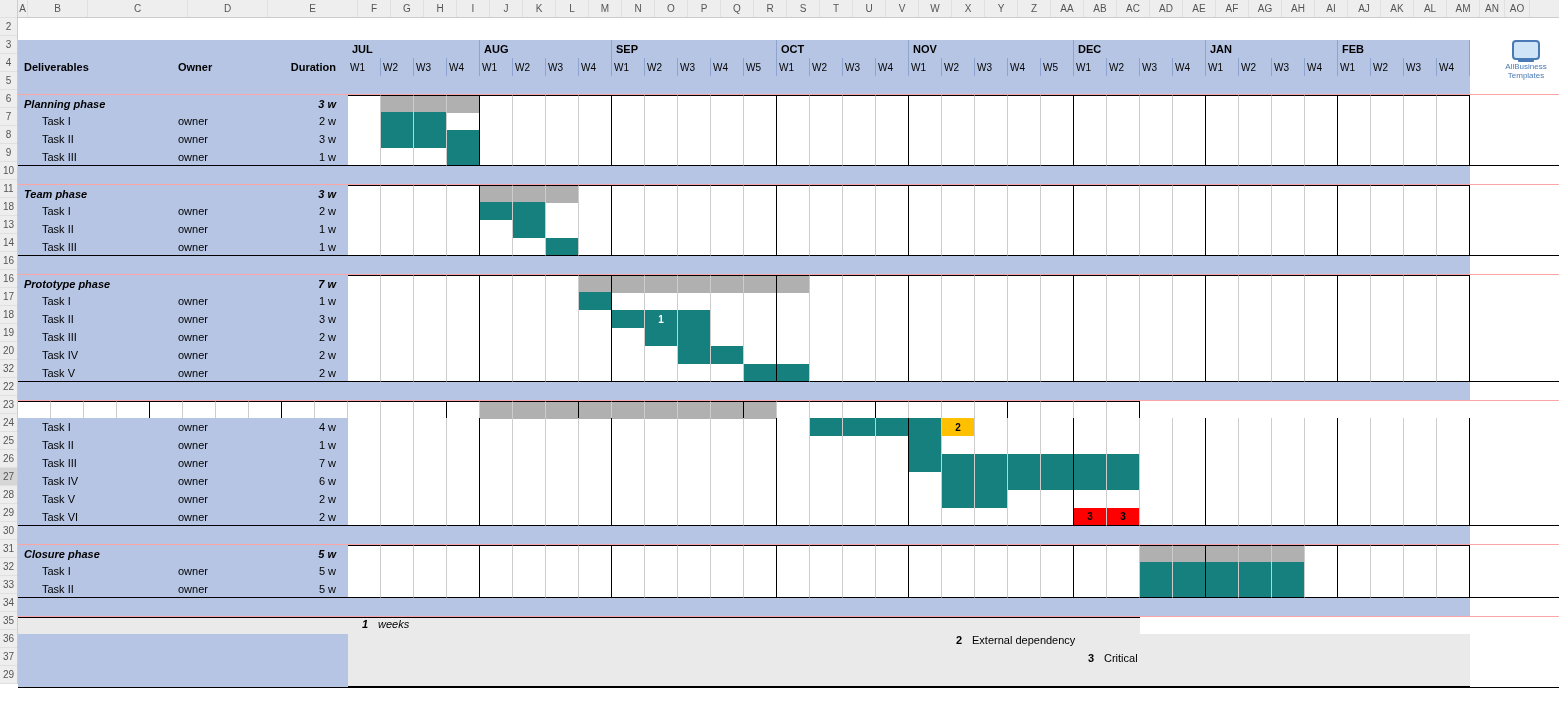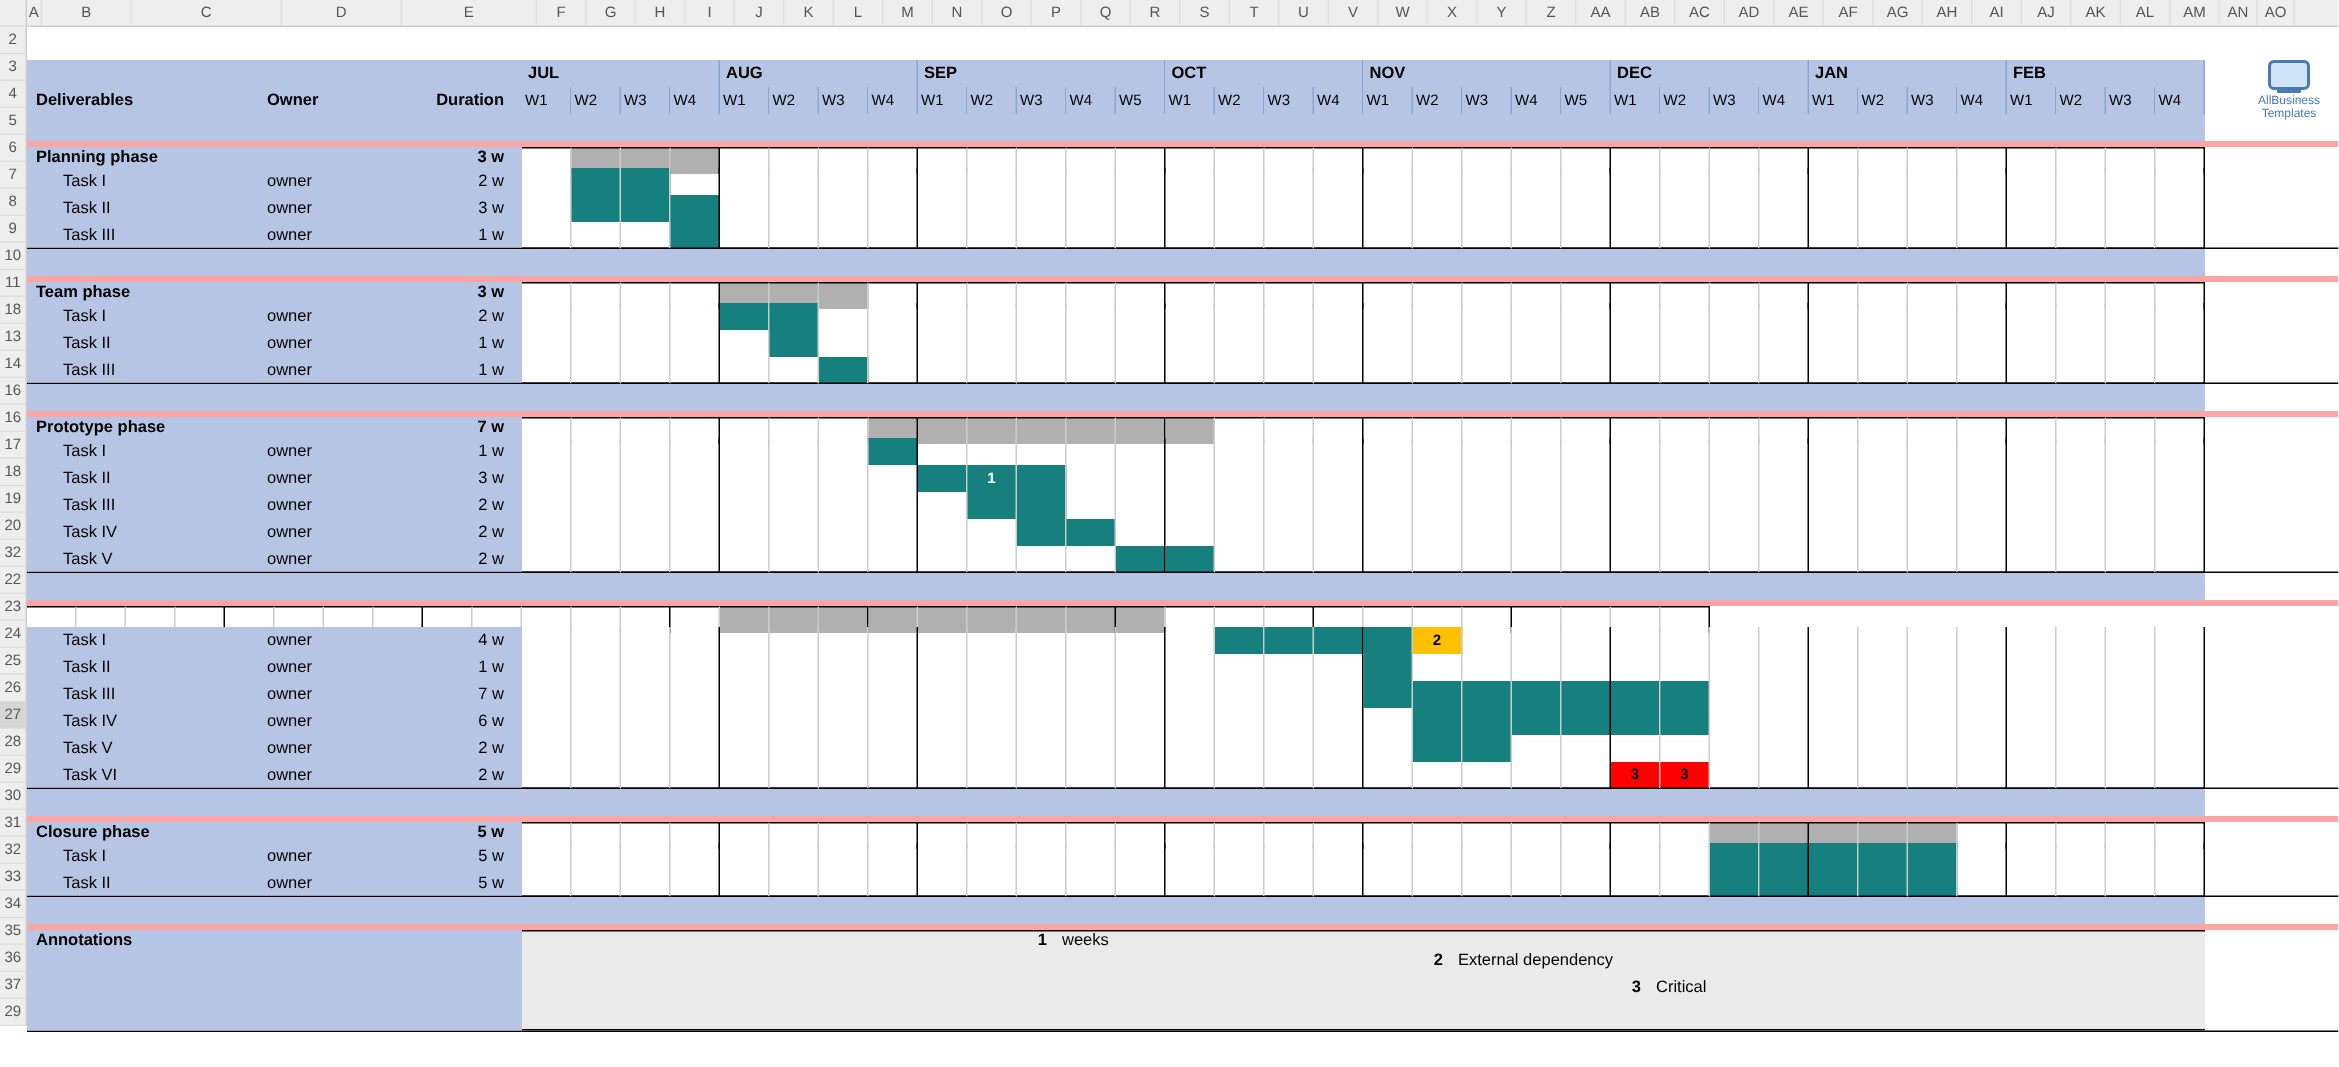--- a/index.html
+++ b/index.html
@@ -81,21 +81,21 @@
     padding-left:4px;
     border-right: 1px solid #8fa3cf;
     background:#b6c5e4;
   }
   .week-hdr {
     width:33px; display:flex; align-items:center; justify-content:flex-start;
     font-size:10px; padding-left:2px;
     background:#b6c5e4;
     border-right:1px solid #8fa3cf;
   }
-  .row-border-top { border-top:4px solid #fca5a5; }
+  .row-border-top { border-top:1px solid #fca5a5;font-style:italic; }
   .row-border-bottom { border-bottom:1px solid #000; }
   .logo {
     position:absolute; right:8px; top:40px;
     width:50px; text-align:center;
     font-size:8px; color:#4a7ab5;
   }
   .logo .ico {
     width:28px; height:20px; margin:0 auto 2px;
     background:#cfe5f7; border:2px solid #4a7ab5; border-radius:4px;
     position:relative;
@@ -1339,25 +1339,20 @@
     </div>
         <div class="row">
           <div class="left-fixed bg-blue">
             <div class="lc-del"></div>
             <div class="lc-own"></div>
             <div class="lc-dur"></div>
           </div>
     <div class="tl-row gap-blue" style="flex:0 0 1122px"></div>
         </div>
         <div class="row row-border-top">
-  <div class="left-fixed bg-blue">
-            <div class="lc-del bold">Annotations</div>
-            <div class="lc-own"></div>
-            <div class="lc-dur"></div>
-          </div>
   <div class="tl-row annot-area" style="flex:0 0 1122px;border-top:1px solid #000">
     <div style="width:330px"></div>
     <span class="annot-key">1</span>
     <span style="padding-left:10px">weeks</span>
   </div>
 </div>
         <div class="row">
   <div class="left-fixed bg-blue">
             <div class="lc-del"></div>
             <div class="lc-own"></div>

